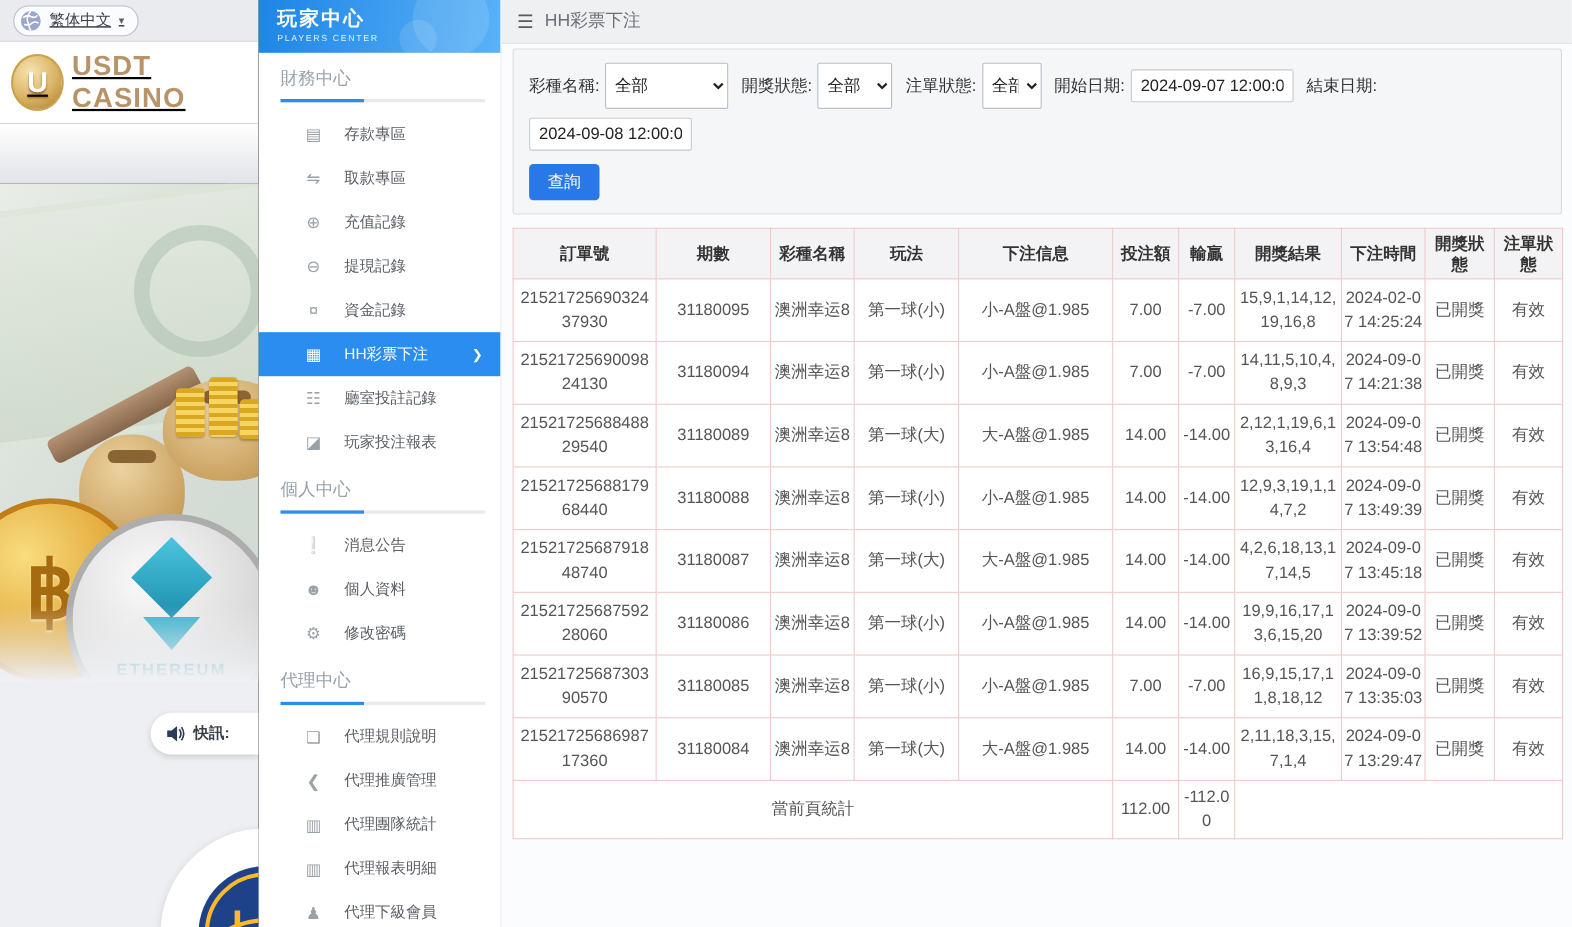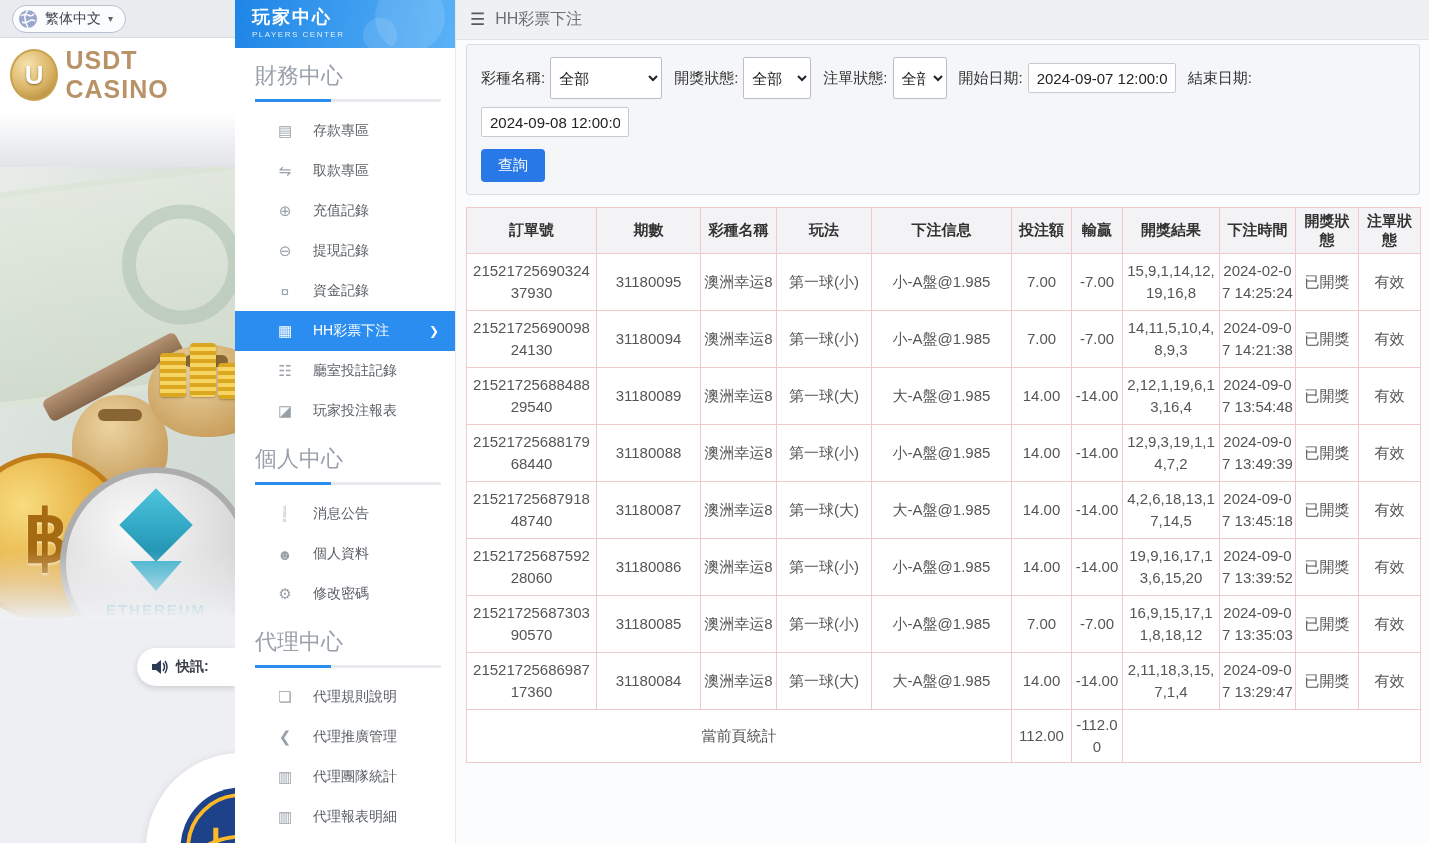--- a/index.html
+++ b/index.html
@@ -1,20 +1,20 @@
 <!DOCTYPE html>
 <html><head>
 <meta charset="utf-8">
 <style>
   * { margin:0; padding:0; box-sizing:border-box; }
   html,body { width:1429px; height:843px; overflow:hidden; font-family:"Liberation Sans", sans-serif; background:#fbfcfd; }
   body { display:flex; }
 
   
-  .left-col { width:235px; flex-shrink:0; position:relative; background:#000000; overflow:hidden; display:flex; flex-direction:column; }
+  .left-col { width:235px; flex-shrink:0; position:relative; background:#000000; overflow:hidden; display:flex; flex-direction:column;text-decoration:underline; }
   .lang-bar { height:38px; background:#eaebef; border-bottom:1px solid #d7d9de; display:flex; align-items:center; padding-left:12px; }
   .lang-pill { display:inline-flex; align-items:center; gap:7px; border:1px solid #b9bfd4; border-radius:15px; background:#fbfcfe; padding:3px 12px 3px 5px; cursor:pointer; }
   .lang-pill .txt { font-size:14px; color:#3a3f4a; }
   .lang-pill .caret { font-size:10px; color:#5a6070; }
   .logo-area { height:74px; background:#fff; display:flex; align-items:center; gap:7px; padding-left:10px; }
   .coin-emblem { width:52px; height:52px; border-radius:50%; background:radial-gradient(circle at 35% 30%,#f7e3ae,#d9b365 55%,#a97c2e); border:2px solid #c9a24e; display:flex; align-items:center; justify-content:center; color:#fff; font-size:26px; font-weight:bold; text-shadow:0 1px 2px #8a641f; }
   .logo-text { font-size:25px; font-weight:800; letter-spacing:1px; color:#b99368; }
   .fade-strip { height:55px; background:linear-gradient(#ffffff,#e1e3e8); }
 
   .photo { height:453px; position:relative; overflow:hidden; background:linear-gradient(120deg,#e9ede8,#d8e0d9 45%,#cfd8d1); }
@@ -42,21 +42,21 @@
   .team-badge svg { position:absolute; top:32px; left:32px; }
 
   
   .sidebar { width:221px; flex-shrink:0; background:#fff; border-right:1px solid #e7e8ec; overflow:hidden; }
   .sb-header { height:48px; background:linear-gradient(100deg,#1d85e6,#5ab2f7); color:#fff; padding:5px 0 0 17px; position:relative; overflow:hidden; }
   .sb-title { font-size:18px; font-weight:bold; letter-spacing:2px; }
   .sb-sub { font-size:8px; letter-spacing:1.5px; color:rgba(255,255,255,.85); margin-top:1px; }
   .sb-deco1,.sb-deco2 { position:absolute; border-radius:50%; background:rgba(255,255,255,.12); }
   .sb-deco1 { width:70px; height:70px; right:10px; top:-18px; }
   .sb-deco2 { width:34px; height:34px; right:58px; top:18px; }
-  .sec-title { font-size:22px; color:#98a1ab; margin:13px 0 8px 20px; }
+  .sec-title { font-size:16px; color:#98a1ab; margin:13px 0 8px 20px; }
   .sec-underline { height:3px; margin:0 14px 9px 20px; background:linear-gradient(to right,#2b8df0 0 76px,#e8eaed 76px 100%); }
   .nav-item { height:40px; display:flex; align-items:center; position:relative; cursor:pointer; color:#5a5f66; }
   .nav-icon { width:20px; margin-left:40px; text-align:center; color:#98a0a8; font-size:15px; }
   .nav-label { margin-left:18px; font-size:14px; }
   .nav-item.active { background:#2b8df0; color:#fff; }
   .nav-item.active .nav-icon { color:#fff; }
   .nav-chevron { position:absolute; right:16px; font-size:12px; color:#fff; }
 
   
   .main { flex:1; min-width:0; display:flex; flex-direction:column; background:#fbfcfd; }

